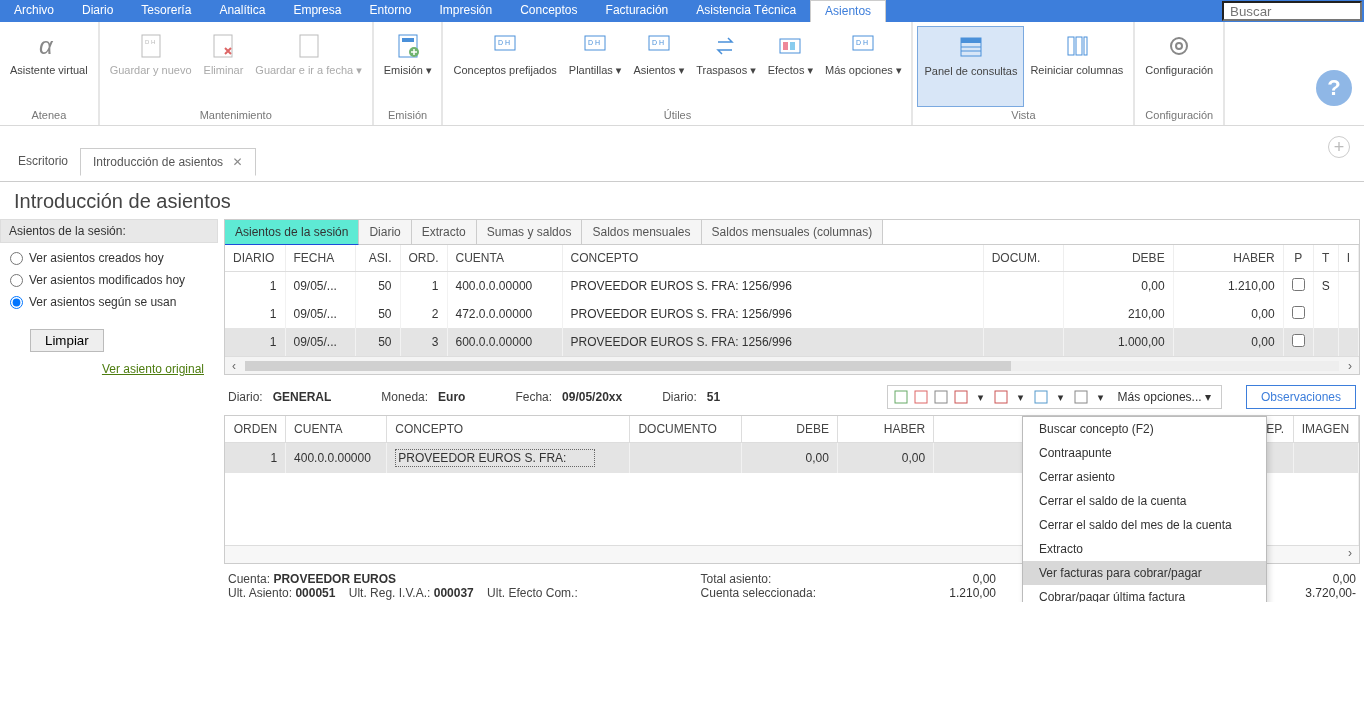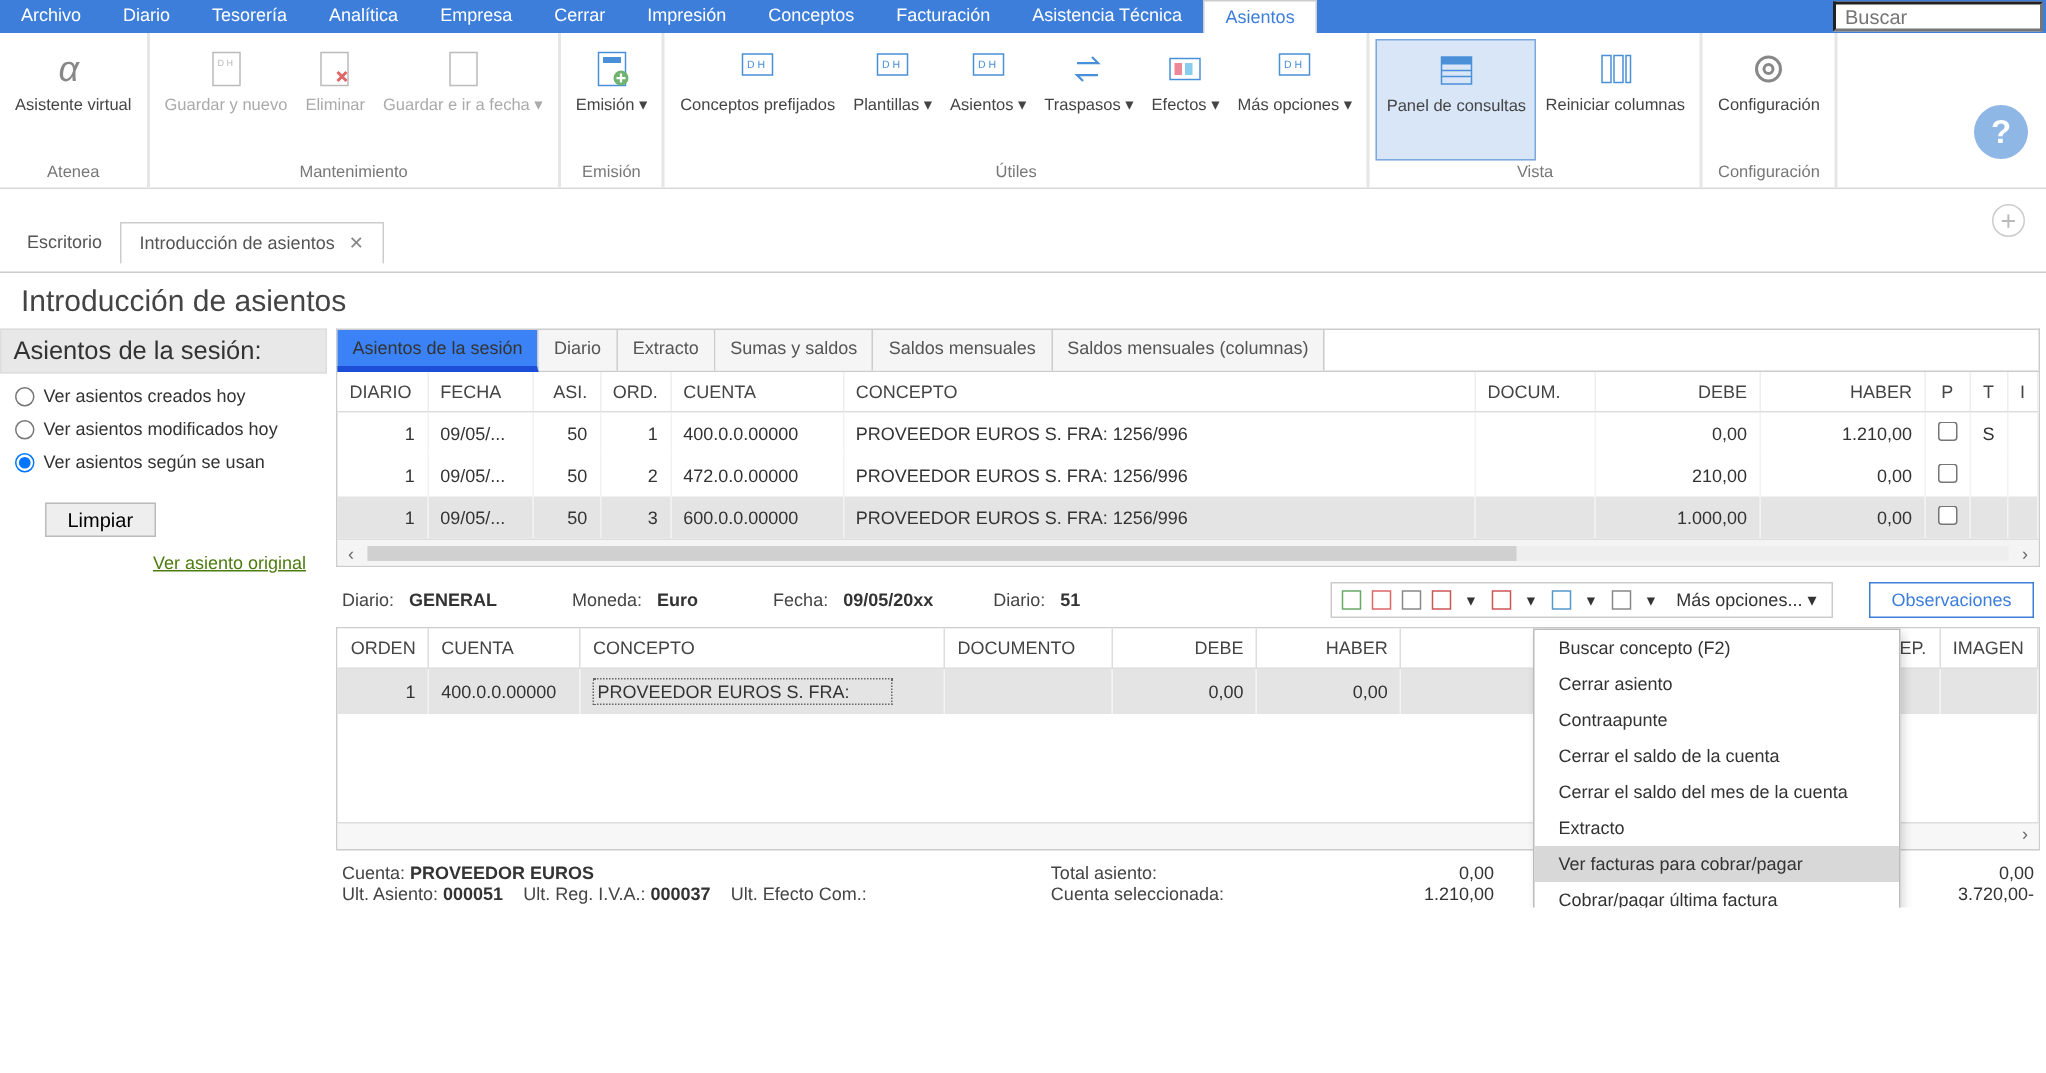--- a/index.html
+++ b/index.html
@@ -30,32 +30,32 @@
 .doc-tabs { display: flex; align-items: flex-start; border-bottom: 1px solid #ccc; height: 34px; padding-left: 6px; margin-top: 22px; }
 .doc-tab { padding: 6px 12px; color: #555; cursor: pointer; }
 .doc-tab.active { border: 1px solid #ccc; border-bottom: 1px solid #fff; background: #fff; margin-bottom: -1px; }
 .doc-tab .close { margin-left: 6px; color: #888; }
 
 
 .page-title { font-size: 20px; color: #444; padding: 8px 14px 6px; }
 .layout { display: flex; }
 
 .sidebar { width: 218px; background: #fff; }
-.sidebar-header { background: #e8e8e8; padding: 4px 8px; font-size: 17px; color: #333; border: 1px solid #ddd; }
+.sidebar-header { background: #e8e8e8; padding: 4px 8px; font-size: 12px; color: #333; border: 1px solid #ddd; }
 .radio-list { padding: 8px 10px; }
 .radio-item { display: flex; align-items: center; margin-bottom: 8px; cursor: pointer; }
 .radio-item input { margin-right: 6px; }
 .sidebar .btn-limpiar { display: block; margin: 4px auto 10px 30px; padding: 3px 14px; background: #eee; border: 1px solid #bbb; cursor: pointer; }
 .sidebar .link-original { display: block; text-align: right; padding-right: 14px; color: #4d7c0f; text-decoration: underline; cursor: pointer; }
 
 .main { flex: 1; padding: 0 4px 0 6px; }
 
 .inner-tabs { display: flex; border: 1px solid #ccc; border-bottom: none; }
 .inner-tab { padding: 5px 10px; border-right: 1px solid #ccc; cursor: pointer; }
-.inner-tab.active { background: #3b82f6; border-bottom: 4px solid #1d4ed8; margin-bottom: -1px; }
+.inner-tab.active { background: #5eead4; border-bottom: 1px solid #1d4ed8; margin-bottom: -1px; }
 .inner-tab:not(.active) { background: #f5f5f5; color: #555; }
 
 .grid-wrap { border: 1px solid #ccc; }
 table.grid { width: 100%; border-collapse: collapse; }
 table.grid th { background: #fff; text-align: left; padding: 6px 8px; border-bottom: 1px solid #ddd; border-right: 1px solid #eee; font-weight: normal; color: #444; }
 table.grid td { padding: 6px 8px; border-right: 1px solid #f2f2f2; }
 table.grid tr.sel td { background: #e4e4e4; }
 table.grid td.r, table.grid th.r { text-align: right; }
 table.grid td.c, table.grid th.c { text-align: center; }
 .grid-scroll { display: flex; border-top: 1px solid #ddd; background: #f4f4f4; height: 18px; align-items: center; }
@@ -95,21 +95,21 @@
 </style>
 </head>
 <body>
 
 <div class="menubar">
   <div class="menu-item">Archivo</div>
   <div class="menu-item">Diario</div>
   <div class="menu-item">Tesorería</div>
   <div class="menu-item">Analítica</div>
   <div class="menu-item">Empresa</div>
-  <div class="menu-item">Cerrar</div>
+  <div class="menu-item">Entorno</div>
   <div class="menu-item">Impresión</div>
   <div class="menu-item">Conceptos</div>
   <div class="menu-item">Facturación</div>
   <div class="menu-item">Asistencia Técnica</div>
   <div class="menu-item active">Asientos</div>
   <div class="spacer"></div>
   <input class="search-box" placeholder="Buscar" style="">
 </div>
 
 <div class="ribbon">
@@ -487,22 +487,22 @@
               <td colspan="9" style="height:90px"></td>
             </tr>
         </tbody>
       </table>
       <div style="position:absolute; bottom:0; right:0; left:0; height:18px; border-top:1px solid #ddd; display:flex; justify-content:flex-end; background:#f7f7f7;">
         <div style="width:18px;text-align:center;color:#666;cursor:pointer">›</div>
       </div>
 
       <div class="context-menu" id="ctxmenu">
           <div class="cm-item">Buscar concepto (F2)</div>
+          <div class="cm-item">Contraapunte</div>
           <div class="cm-item">Cerrar asiento</div>
-          <div class="cm-item">Contraapunte</div>
           <div class="cm-item">Cerrar el saldo de la cuenta</div>
           <div class="cm-item">Cerrar el saldo del mes de la cuenta</div>
           <div class="cm-item">Extracto</div>
           <div class="cm-item hover">Ver facturas para cobrar/pagar</div>
           <div class="cm-item">Cobrar/pagar última factura</div>
           <div class="cm-item">Barra de opciones flotante</div>
         </div>
     </div>
 
     <div class="footer">

